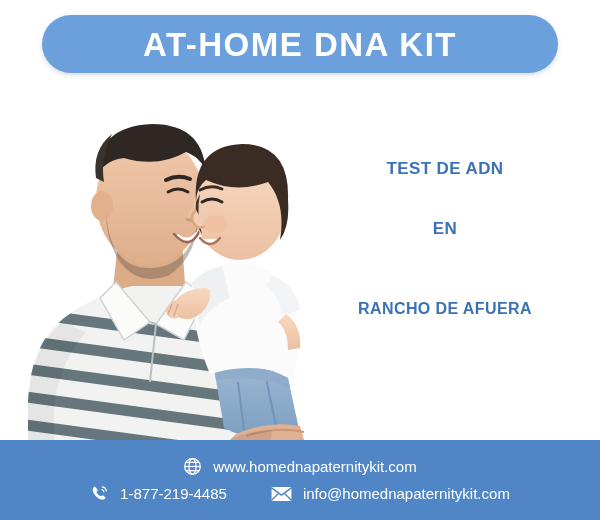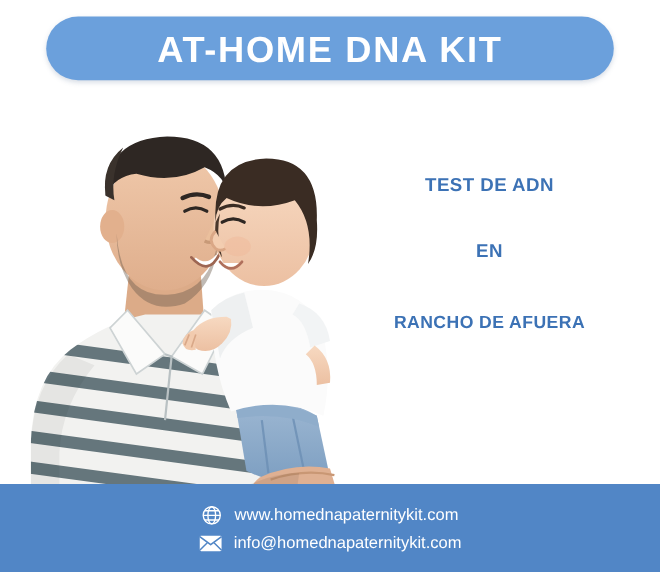--- a/index.html
+++ b/index.html
@@ -67,21 +67,21 @@
   .headline-line {
     color: #3c72b5;
     font-weight: bold;
     font-size: 17px;
     letter-spacing: 0.4px;
     line-height: 1;
     white-space: nowrap;
     font-family: "Liberation Sans", sans-serif;
   }
   .headline-line.l1 { margin-bottom: 43px; }
-  .headline-line.l2 { margin-bottom: 49px; }
+  .headline-line.l2 { margin-bottom: 64px; }
   .headline-line.l3 { font-size: 16px; }
 
   
   .footer {
     position: absolute;
     left: 0;
     bottom: 0;
     width: 600px;
     height: 80px;
     background: #5186c6;
@@ -248,20 +248,32 @@
             <line x1="1.8" y1="10" x2="18.2" y2="10"></line>
             <line x1="3.2" y1="5.6" x2="16.8" y2="5.6"></line>
             <line x1="3.2" y1="14.4" x2="16.8" y2="14.4"></line>
           </svg>
         </span>
         <span class="footer-text">www.homednapaternitykit.com</span>
       </div>
     </div>
 
     <div class="footer-row row2">
+      <div class="footer-item">
+        <span class="ficon">
+          <svg width="19" height="19" viewBox="0 0 20 20">
+            <path d="M5.2 2.6 C3.4 3.4 2.4 5.4 3.0 7.4 C4.2 11.6 7.6 15.0 11.8 16.4
+                     C13.6 17.0 15.6 16.0 16.4 14.2 L13.6 11.8 L11.2 13.0
+                     C9.4 12.0 7.8 10.4 6.8 8.6 L8.2 6.2 Z" fill="#ffffff"></path>
+            <path d="M13.0 3.0 Q16.6 3.6 17.2 7.2" stroke="#ffffff" stroke-width="1.3" fill="none" stroke-linecap="round"></path>
+            <path d="M12.6 6.0 Q14.4 6.4 14.6 8.2" stroke="#ffffff" stroke-width="1.3" fill="none" stroke-linecap="round"></path>
+          </svg>
+        </span>
+        <span class="footer-text">1-877-219-4485</span>
+      </div>
 
       <div class="footer-item">
         <span class="ficon">
           <svg width="21" height="16" viewBox="0 0 22 16">
             <rect x="0.6" y="0.6" width="20.8" height="14.8" rx="1.4" fill="#ffffff"></rect>
             <path d="M0.6 1.6 L11 9.2 L21.4 1.6" fill="none" stroke="#5186c6" stroke-width="1.6" stroke-linejoin="round"></path>
             <path d="M0.6 14.6 L7.8 7.4 M21.4 14.6 L14.2 7.4" fill="none" stroke="#5186c6" stroke-width="1.4"></path>
           </svg>
         </span>
         <span class="footer-text">info@homednapaternitykit.com</span>

